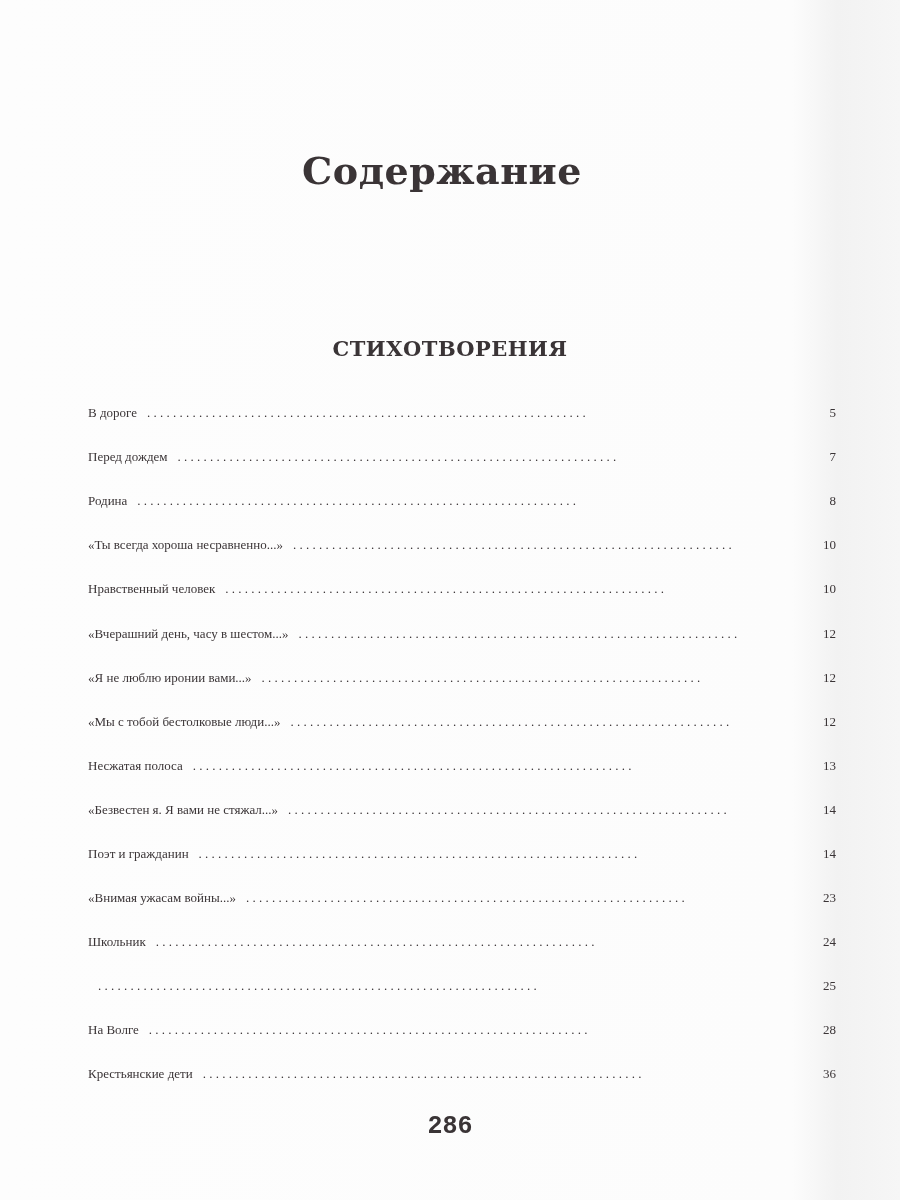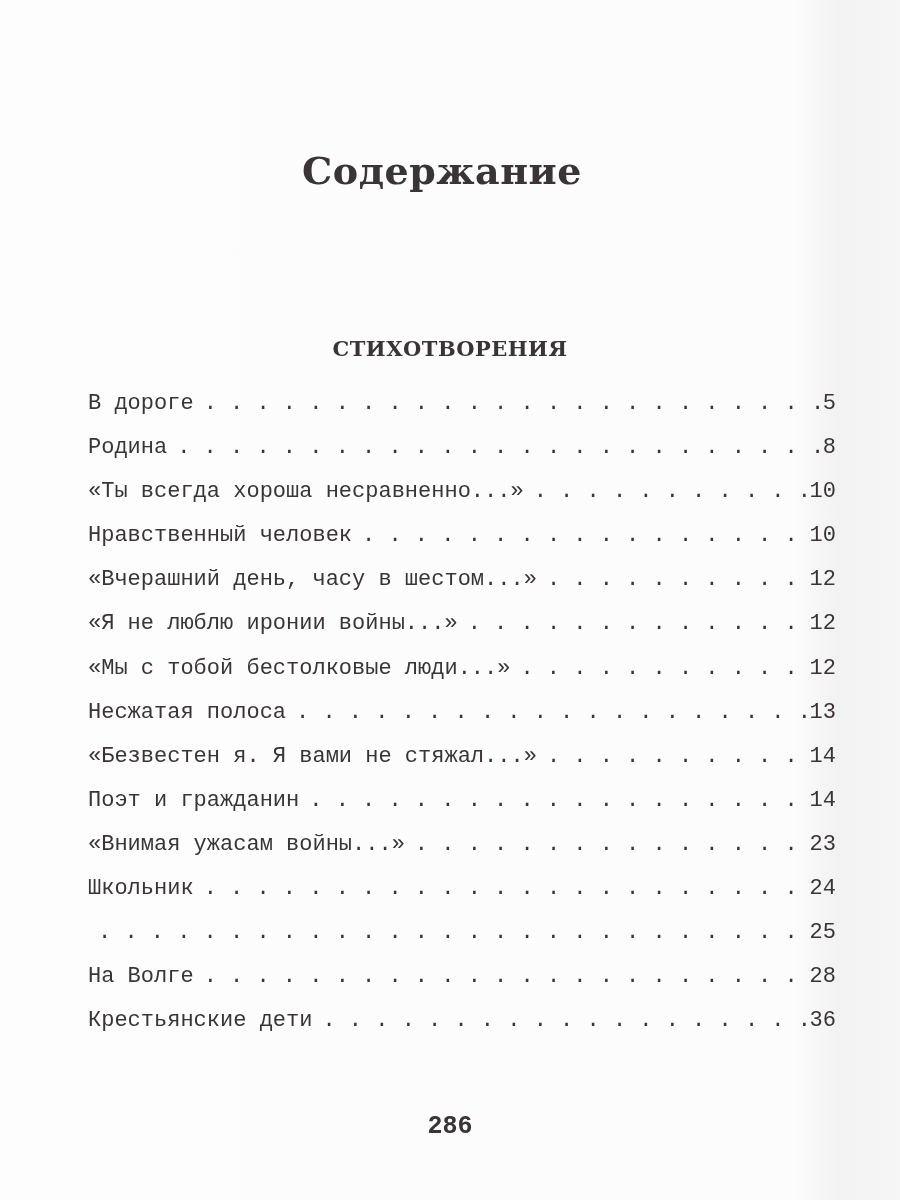--- a/index.html
+++ b/index.html
@@ -60,24 +60,24 @@
   .toc {
     position: absolute;
     left: 88px;
     top: 391px;
     width: 748px;
     margin: 0; padding: 0;
     list-style: none;
   }
   .toc-item {
     display: flex;
-    align-items: flex-start;
+    align-items: center;
     height: 44.1px;
-    font-family: Liberation Mono, monospace;
-    font-size: 22px;
+    font-family: Liberation Serif, serif;
+    font-size: 13px;
     color: #3a3436;
   }
   .toc-title {
     white-space: nowrap;
     flex: 0 0 auto;
   }
   .toc-leader {
     flex: 1 1 auto;
     overflow: hidden;
     white-space: nowrap;
@@ -116,41 +116,46 @@
 
   <h2 class="section" style="margin:0;">СТИХОТВОРЕНИЯ</h2>
 
   <ul class="toc">
     <li class="toc-item">
       <span class="toc-title">В дороге</span>
       <span class="toc-leader"></span>
       <span class="toc-page">5</span>
     </li>
     <li class="toc-item">
+      <span class="toc-title">Перед дождем</span>
+      <span class="toc-leader"></span>
+      <span class="toc-page">7</span>
+    </li>
+    <li class="toc-item">
       <span class="toc-title">Родина</span>
       <span class="toc-leader"></span>
       <span class="toc-page">8</span>
     </li>
     <li class="toc-item">
       <span class="toc-title">«Ты всегда хороша несравненно...»</span>
       <span class="toc-leader"></span>
       <span class="toc-page">10</span>
     </li>
     <li class="toc-item">
       <span class="toc-title">Нравственный человек</span>
       <span class="toc-leader"></span>
       <span class="toc-page">10</span>
     </li>
     <li class="toc-item">
       <span class="toc-title">«Вчерашний день, часу в шестом...»</span>
       <span class="toc-leader"></span>
       <span class="toc-page">12</span>
     </li>
     <li class="toc-item">
-      <span class="toc-title">«Я не люблю иронии войны...»</span>
+      <span class="toc-title">«Я не люблю иронии вами...»</span>
       <span class="toc-leader"></span>
       <span class="toc-page">12</span>
     </li>
     <li class="toc-item">
       <span class="toc-title">«Мы с тобой бестолковые люди...»</span>
       <span class="toc-leader"></span>
       <span class="toc-page">12</span>
     </li>
     <li class="toc-item">
       <span class="toc-title">Несжатая полоса</span>

